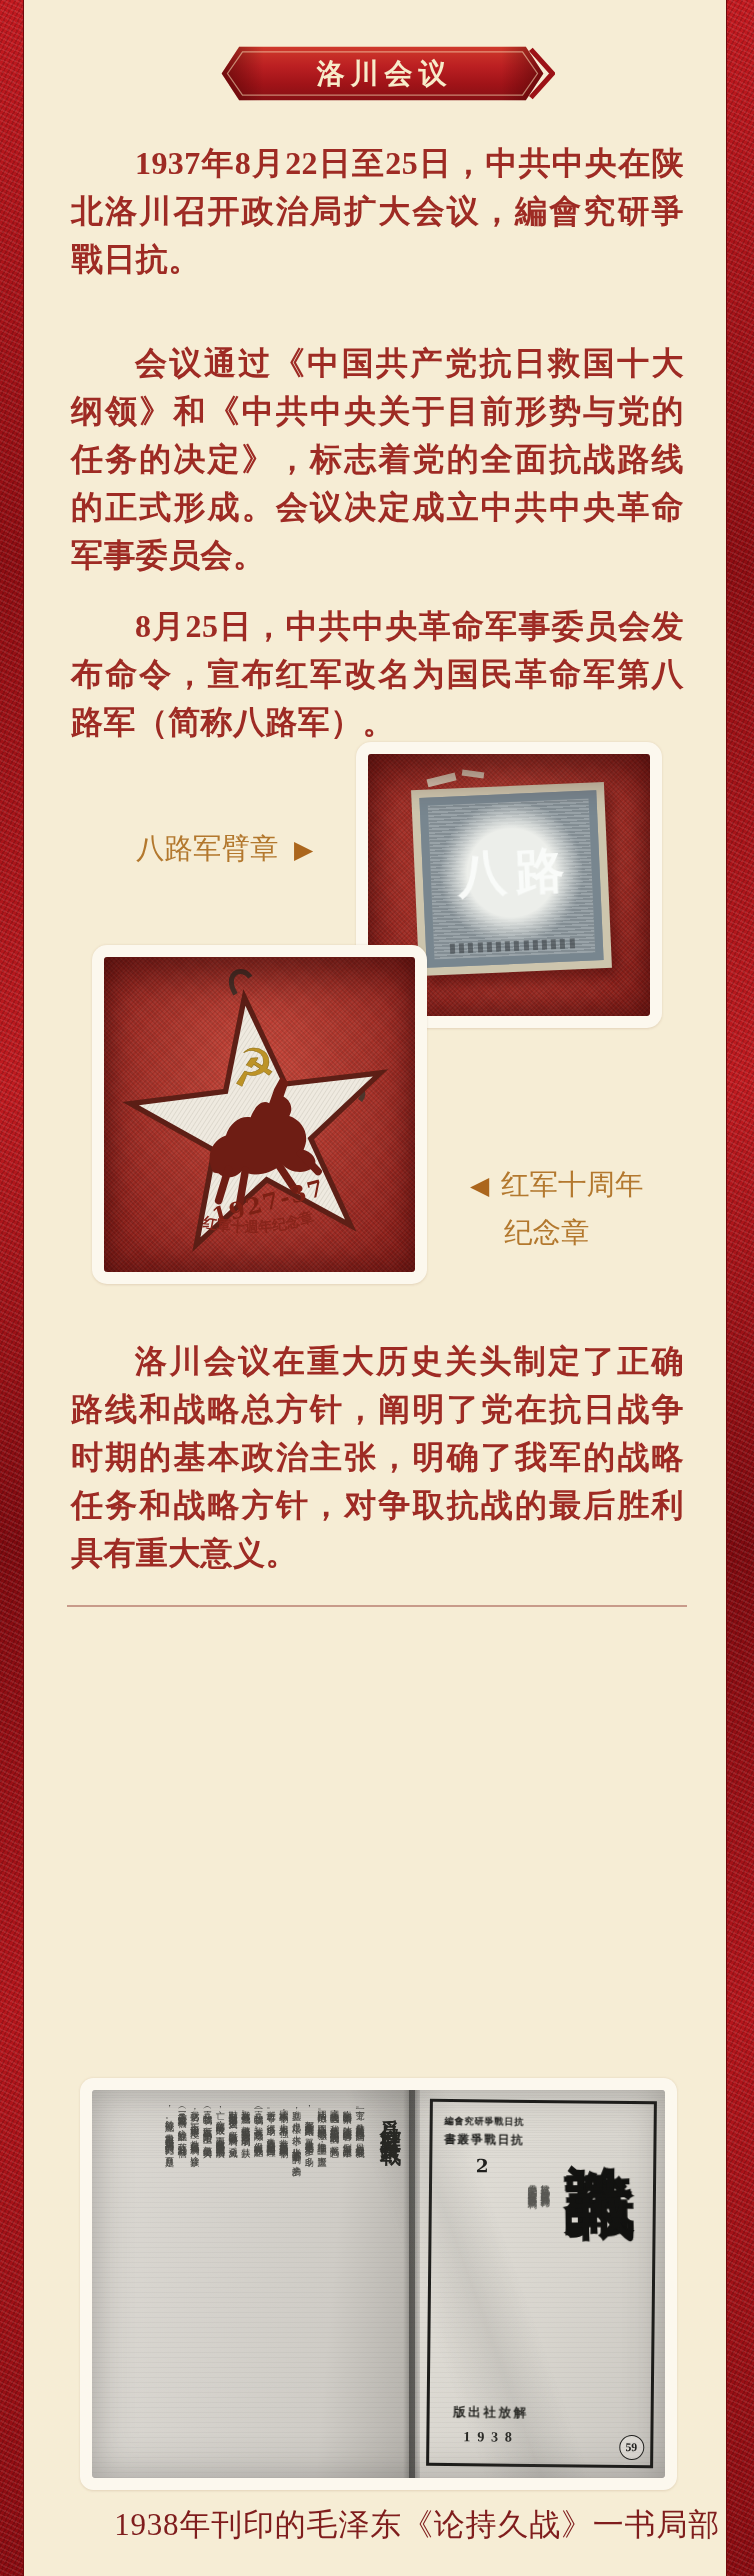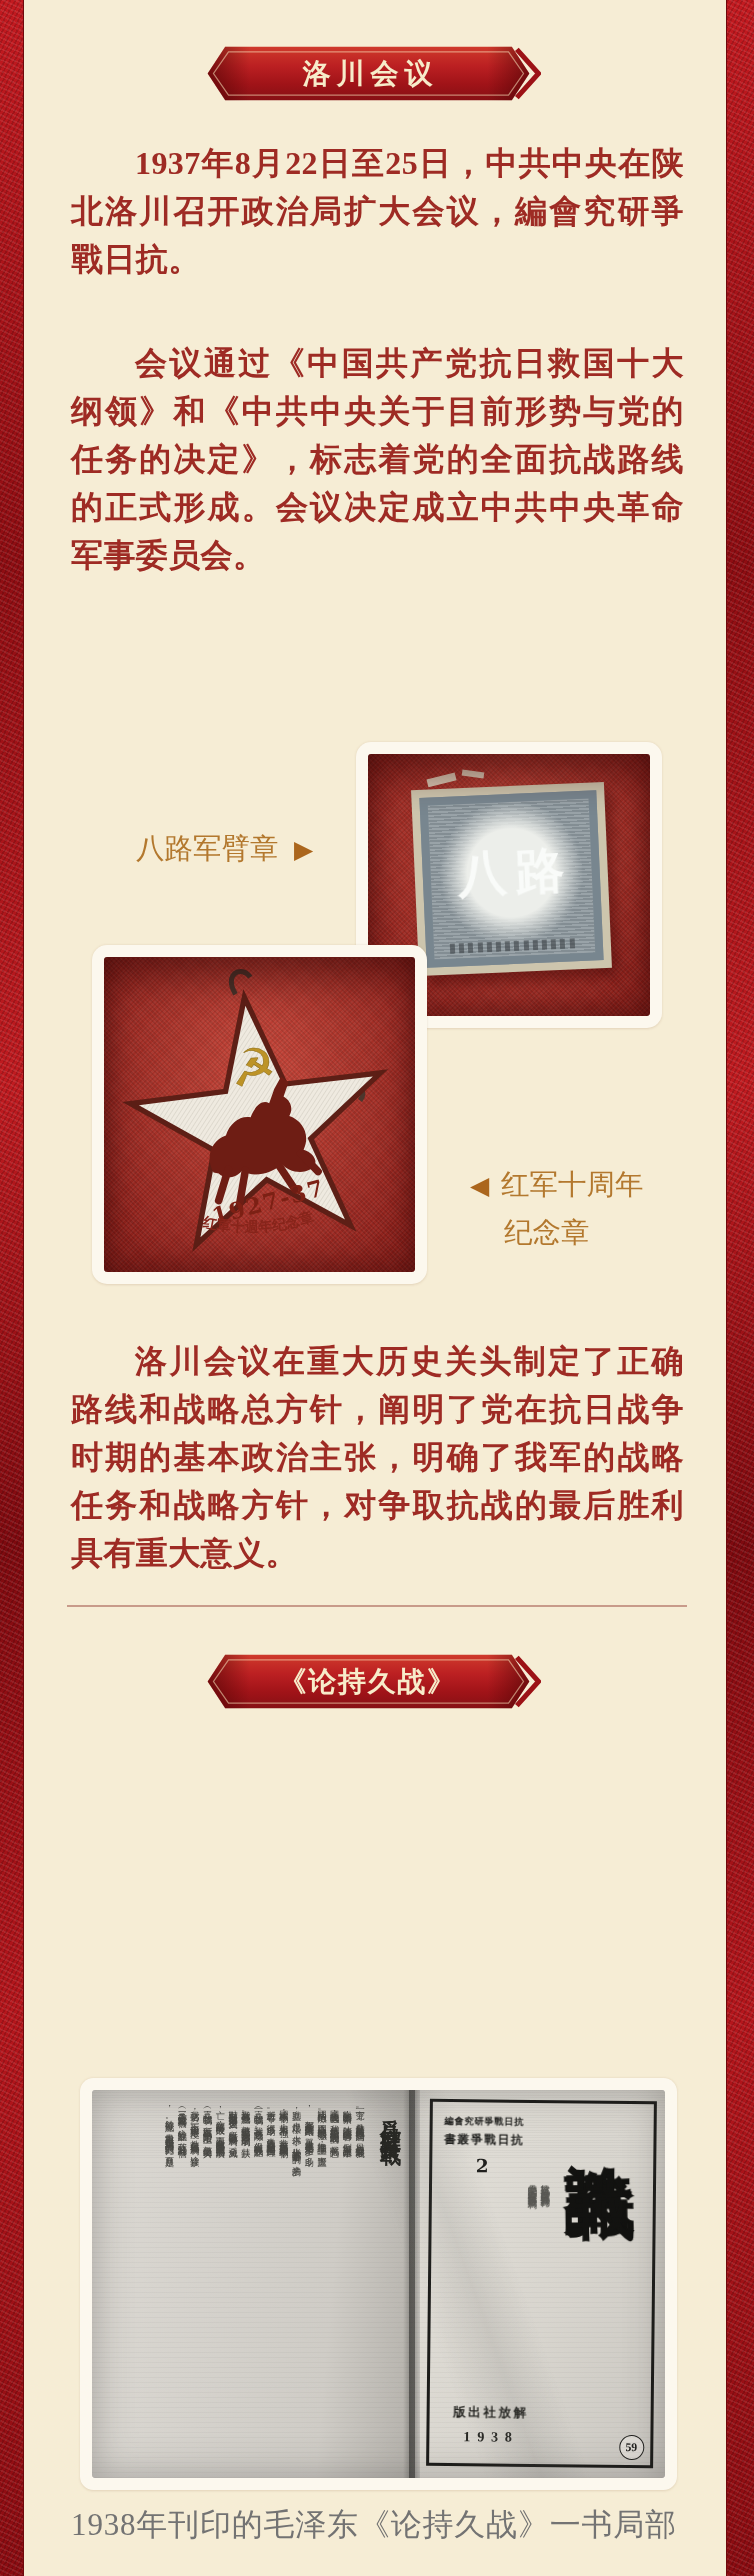--- a/index.html
+++ b/index.html
@@ -15,21 +15,21 @@
     background-image:
       repeating-linear-gradient(25deg, rgba(255,255,255,.08) 0 1.7px, rgba(255,255,255,0) 1.7px 5px),
       repeating-linear-gradient(-60deg, rgba(0,0,0,.14) 0 1.7px, rgba(0,0,0,0) 1.7px 4.2px),
       linear-gradient(165deg,#c31a20 0%,#8e0d12 22%,#c01b20 42%,#7e0a0f 60%,#b5161c 78%,#8a0c11 100%);
     background-color:#a81016;
   }
   .side-red.left{left:0;width:23.5px;border-right:1.7px solid #6e090d;}
   .side-red.right{left:726px;width:28.5px;border-left:1.7px solid #6e090d;}
 
   
-  .banner{position:absolute;left:196px;width:345px;height:55px;}
+  .banner{position:absolute;left:210px;width:345px;height:55px;}
   .banner svg{position:absolute;left:0;top:0;}
   .banner .banner-text{
     position:absolute;left:11.7px;right:13.4px;top:0;height:55px;
     display:flex;align-items:center;justify-content:center;
     font-family:"DejaVu Sans","Liberation Sans",sans-serif;
     font-weight:700;color:#f7ecca;font-size:28px;letter-spacing:5.9px;
     text-indent:5.9px;
   }
   
   .para{
@@ -129,22 +129,22 @@
     display:flex;align-items:center;justify-content:center;background:rgba(236,234,228,.6);
   }
   .photo-grain{position:absolute;inset:0;pointer-events:none;
     background-image:
       linear-gradient(70deg, rgba(255,255,255,0) 55%, rgba(90,90,88,.14) 63%, rgba(255,255,255,0) 70%),
       repeating-linear-gradient(0deg, rgba(0,0,0,.03) 0 0.8px, rgba(0,0,0,0) 0.8px 2.5px);
     box-shadow:inset 0 0 39px rgba(60,58,54,.35);}
 
   
   .caption{
-    position:absolute;left:28px;right:34px;text-align:center;
-    color:#737373;font-size:31px;letter-spacing:0.8px;
+    position:absolute;left:28px;right:34px;text-align:right;
+    color:#7f1d1d;font-size:31px;letter-spacing:0.8px;
   }
 </style>
 </head>
 <body>
 
 <div id="page">
   <div class="side-red left"></div>
   <div class="side-red right"></div>
 
   <div class="banner" style="top:46px;">
@@ -166,20 +166,21 @@
       <polyline points="384,4 410,33 384,62" fill="none" stroke="#9c1216" stroke-width="6"></polyline>
       <polygon points="34,1 378,1 399,33 378,65 34,65 13,33" fill="url(#bg1)"></polygon>
       <polygon points="34,1 378,1 399,33 378,65 34,65 13,33" fill="url(#gx1)"></polygon>
       <polygon points="38,7 374,7 392,33 374,59 38,59 20,33" fill="none" stroke="rgba(250,230,190,.55)" stroke-width="1.5"></polygon>
     </svg>
     <div class="banner-text">洛川会议</div>
   </div>
 
   <div class="para" style="top:139px;">1937年8月22日至25日，中共中央在陕北洛川召开政治局扩大会议，編會究研爭戰日抗。</div>
   <div class="para" style="top:327px;margin-top:12px;">会议通过《中国共产党抗日救国十大纲领》和《中共中央关于目前形势与党的任务的决定》，标志着党的全面抗战路线的正式形成。会议决定成立中共中央革命军事委员会。</div>
+  <div class="para" style="top:602px;">8月25日，中共中央革命军事委员会发布命令，宣布红军改名为国民革命军第八路军（简称八路军）。</div>
 
   <div class="photo-frame" style="left:356px;top:742px;width:306px;height:286px;">
     <div class="photo-inner fabric">
       <div class="fray" style="left:59px;top:22px;width:28.5px;height:7.5px;transform:rotate(-14deg);"></div>
       <div class="fray" style="left:94px;top:17px;width:22px;height:5.9px;transform:rotate(8deg);"></div>
       <div class="patch">
         <div class="patch-print">
           <div class="patch-chars">八路</div>
           <div class="patch-caption"></div>
         </div>
@@ -227,29 +228,20 @@
 
   <div class="gold-label" style="left:450px;top:1161px;margin-left:20px;">
     <div><span class="arrow" style="margin-right:11.7px;">◀</span><span>红军十周年</span></div>
     <div style="margin-left:34px;">纪念章</div>
   </div>
 
   <div class="para" style="top:1337px;">洛川会议在重大历史关头制定了正确路线和战略总方针，阐明了党在抗日战争时期的基本政治主张，明确了我军的战略任务和战略方针，对争取抗战的最后胜利具有重大意义。</div>
 
   <div class="divider" style="top:1605px;"></div>
 
-  <div class="banner" style="top:1654px;">
-    <svg width="345" height="55" viewBox="0 0 412 66">
-      <polyline points="384,4 410,33 384,62" fill="none" stroke="#9c1216" stroke-width="6"></polyline>
-      <polygon points="34,1 378,1 399,33 378,65 34,65 13,33" fill="url(#bg1)"></polygon>
-      <polygon points="34,1 378,1 399,33 378,65 34,65 13,33" fill="url(#gx1)"></polygon>
-      <polygon points="38,7 374,7 392,33 374,59 38,59 20,33" fill="none" stroke="rgba(250,230,190,.55)" stroke-width="1.5"></polygon>
-    </svg>
-    <div class="banner-text" style="letter-spacing:1.7px;text-indent:0;">《论持久战》</div>
-  </div>
 
 
   <div class="photo-frame" style="left:80px;top:2078px;width:597px;height:412px;border-radius:13.4px;">
     <div class="photo-inner book-inner">
 
       <div class="lpage">
         <div class="lp-head">爲什麼是持久戰？</div>
         <div class="lp-col">究一下。『爲什麼是持久戰』這個問題，只有依據全部敵我</div>
         <div class="lp-col">對比的基本因素，才能得出正確的回答。例如單說敵人是帝</div>
         <div class="lp-col">國主義的強國，我們是半殖民地半封建的弱國，就有陷入亡</div>

